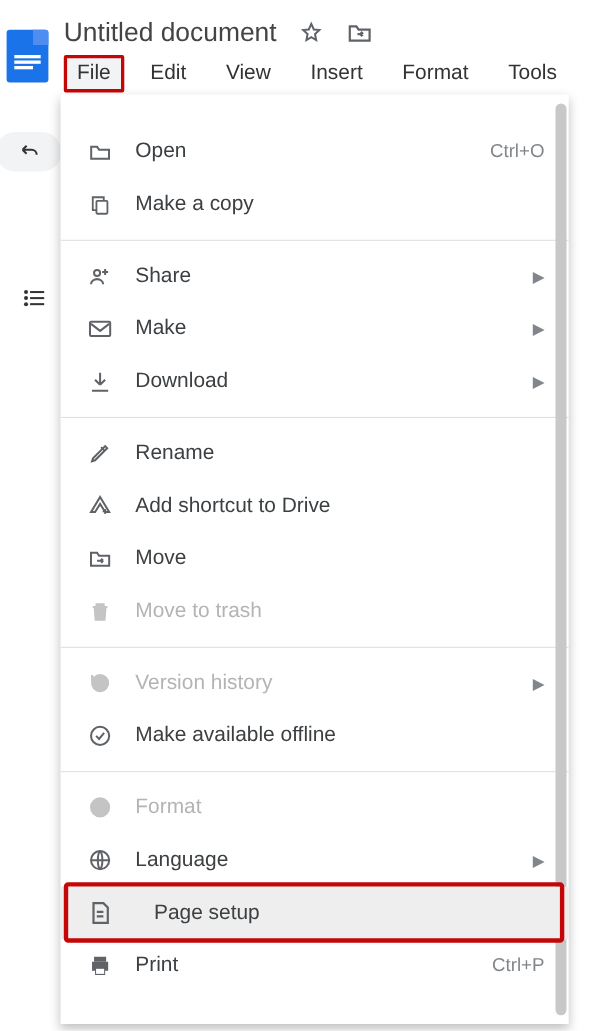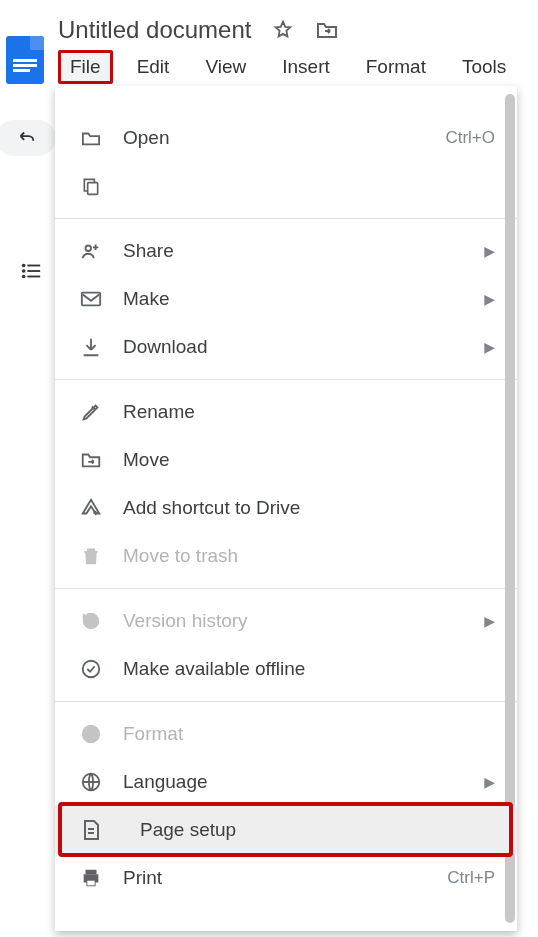--- a/index.html
+++ b/index.html
@@ -1,19 +1,19 @@
 <!DOCTYPE html>
 <html><head>
   <meta charset="utf-8">
   <style>
     * { margin:0; padding:0; box-sizing:border-box; font-family:Arial, Helvetica, sans-serif; }
     body { width:538px; height:937px; background:#fff; position:relative; overflow:hidden; color:#3c4043; }
 
     
-    .header { display:flex; align-items:flex-end; padding:10px 6px 0 6px; }
+    .header { display:flex; align-items:center; padding:10px 6px 0 6px; }
     .logo-box { width:38px; height:48px; background:#1a73e8; border-radius:3px; margin-top:8px; margin-right:14px; position:relative; flex-shrink:0; }
     .logo-box::before { content:""; position:absolute; top:0; right:0; width:14px; height:14px; background:#4d8ef0; border-radius:0 3px 0 0; }
     .logo-box .lines { position:absolute; bottom:10px; left:7px; right:7px; }
     .logo-box .lines div { height:3px; background:#fff; margin-bottom:2px; width:100%; }
     .logo-box .lines div:last-child { width:70%; }
     .doc-head { flex:1; }
     .title-row { display:flex; align-items:center; gap:20px; padding-top:6px; }
     .doc-title { font-size:24px; color:#444; }
     .icon-btn { width:24px; height:24px; display:flex; align-items:center; justify-content:center; color:#5f6368; font-size:22px; }
     .menubar { display:flex; gap:12px; margin-top:6px; }
@@ -122,20 +122,21 @@
       <span class="shortcut">Ctrl+O</span>
     </div>
 
     <div class="menu-item">
       <span class="icon">
         <svg width="20" height="22" viewBox="0 0 24 24" fill="none" stroke="#5f6368" stroke-width="2">
             <rect x="8" y="8" width="12" height="14" rx="1"></rect>
             <path d="M16 8V4H4v14h4"></path>
           </svg>
       </span>
+      <span class="label">Make a copy</span>
     </div>
 
     <div class="separator"></div>
 
     <div class="menu-item">
       <span class="icon">
         <svg width="24" height="22" viewBox="0 0 24 24" fill="none" stroke="#5f6368" stroke-width="2">
             <circle cx="9" cy="9" r="3"></circle>
             <path d="M3 20c0-3 3-5 6-5s6 2 6 5"></path>
             <path d="M17 5v6m-3-3h6"></path>
@@ -173,36 +174,36 @@
         <svg width="22" height="22" viewBox="0 0 24 24" fill="none" stroke="#5f6368" stroke-width="2">
             <path d="M4 20l3-1 12-12-2-2L5 17z"></path>
             <path d="M13 6l3 3"></path>
           </svg>
       </span>
       <span class="label">Rename</span>
     </div>
 
     <div class="menu-item">
       <span class="icon">
+        <svg width="22" height="22" viewBox="0 0 24 24" fill="none" stroke="#5f6368" stroke-width="2">
+            <path d="M12 3l9 15-4 0-5-8-5 8H3z"></path>
+            <path d="M17 15v5m-2.5-2.5h5" stroke-width="1.6"></path>
+          </svg>
+      </span>
+      <span class="label">Add shortcut to Drive</span>
+    </div>
+
+    <div class="menu-item">
+      <span class="icon">
         <svg width="22" height="20" viewBox="0 0 24 20" fill="none" stroke="#5f6368" stroke-width="2">
             <path d="M3 4h6l2 3h10v10H3z"></path>
             <path d="M9 12h6m0 0l-2-2m2 2l-2 2"></path>
           </svg>
       </span>
       <span class="label">Move</span>
-    </div>
-
-    <div class="menu-item">
-      <span class="icon">
-        <svg width="22" height="22" viewBox="0 0 24 24" fill="none" stroke="#5f6368" stroke-width="2">
-            <path d="M12 3l9 15-4 0-5-8-5 8H3z"></path>
-            <path d="M17 15v5m-2.5-2.5h5" stroke-width="1.6"></path>
-          </svg>
-      </span>
-      <span class="label">Add shortcut to Drive</span>
     </div>
 
     <div class="menu-item disabled">
       <span class="icon">
         <svg width="20" height="22" viewBox="0 0 24 24" fill="none" stroke="#c4c4c4" stroke-width="2">
             <path d="M4 7h16M8 7V4h8v3M6 7l1 14h10l1-14"></path>
           </svg>
       </span>
       <span class="label">Move to trash</span>
     </div>

